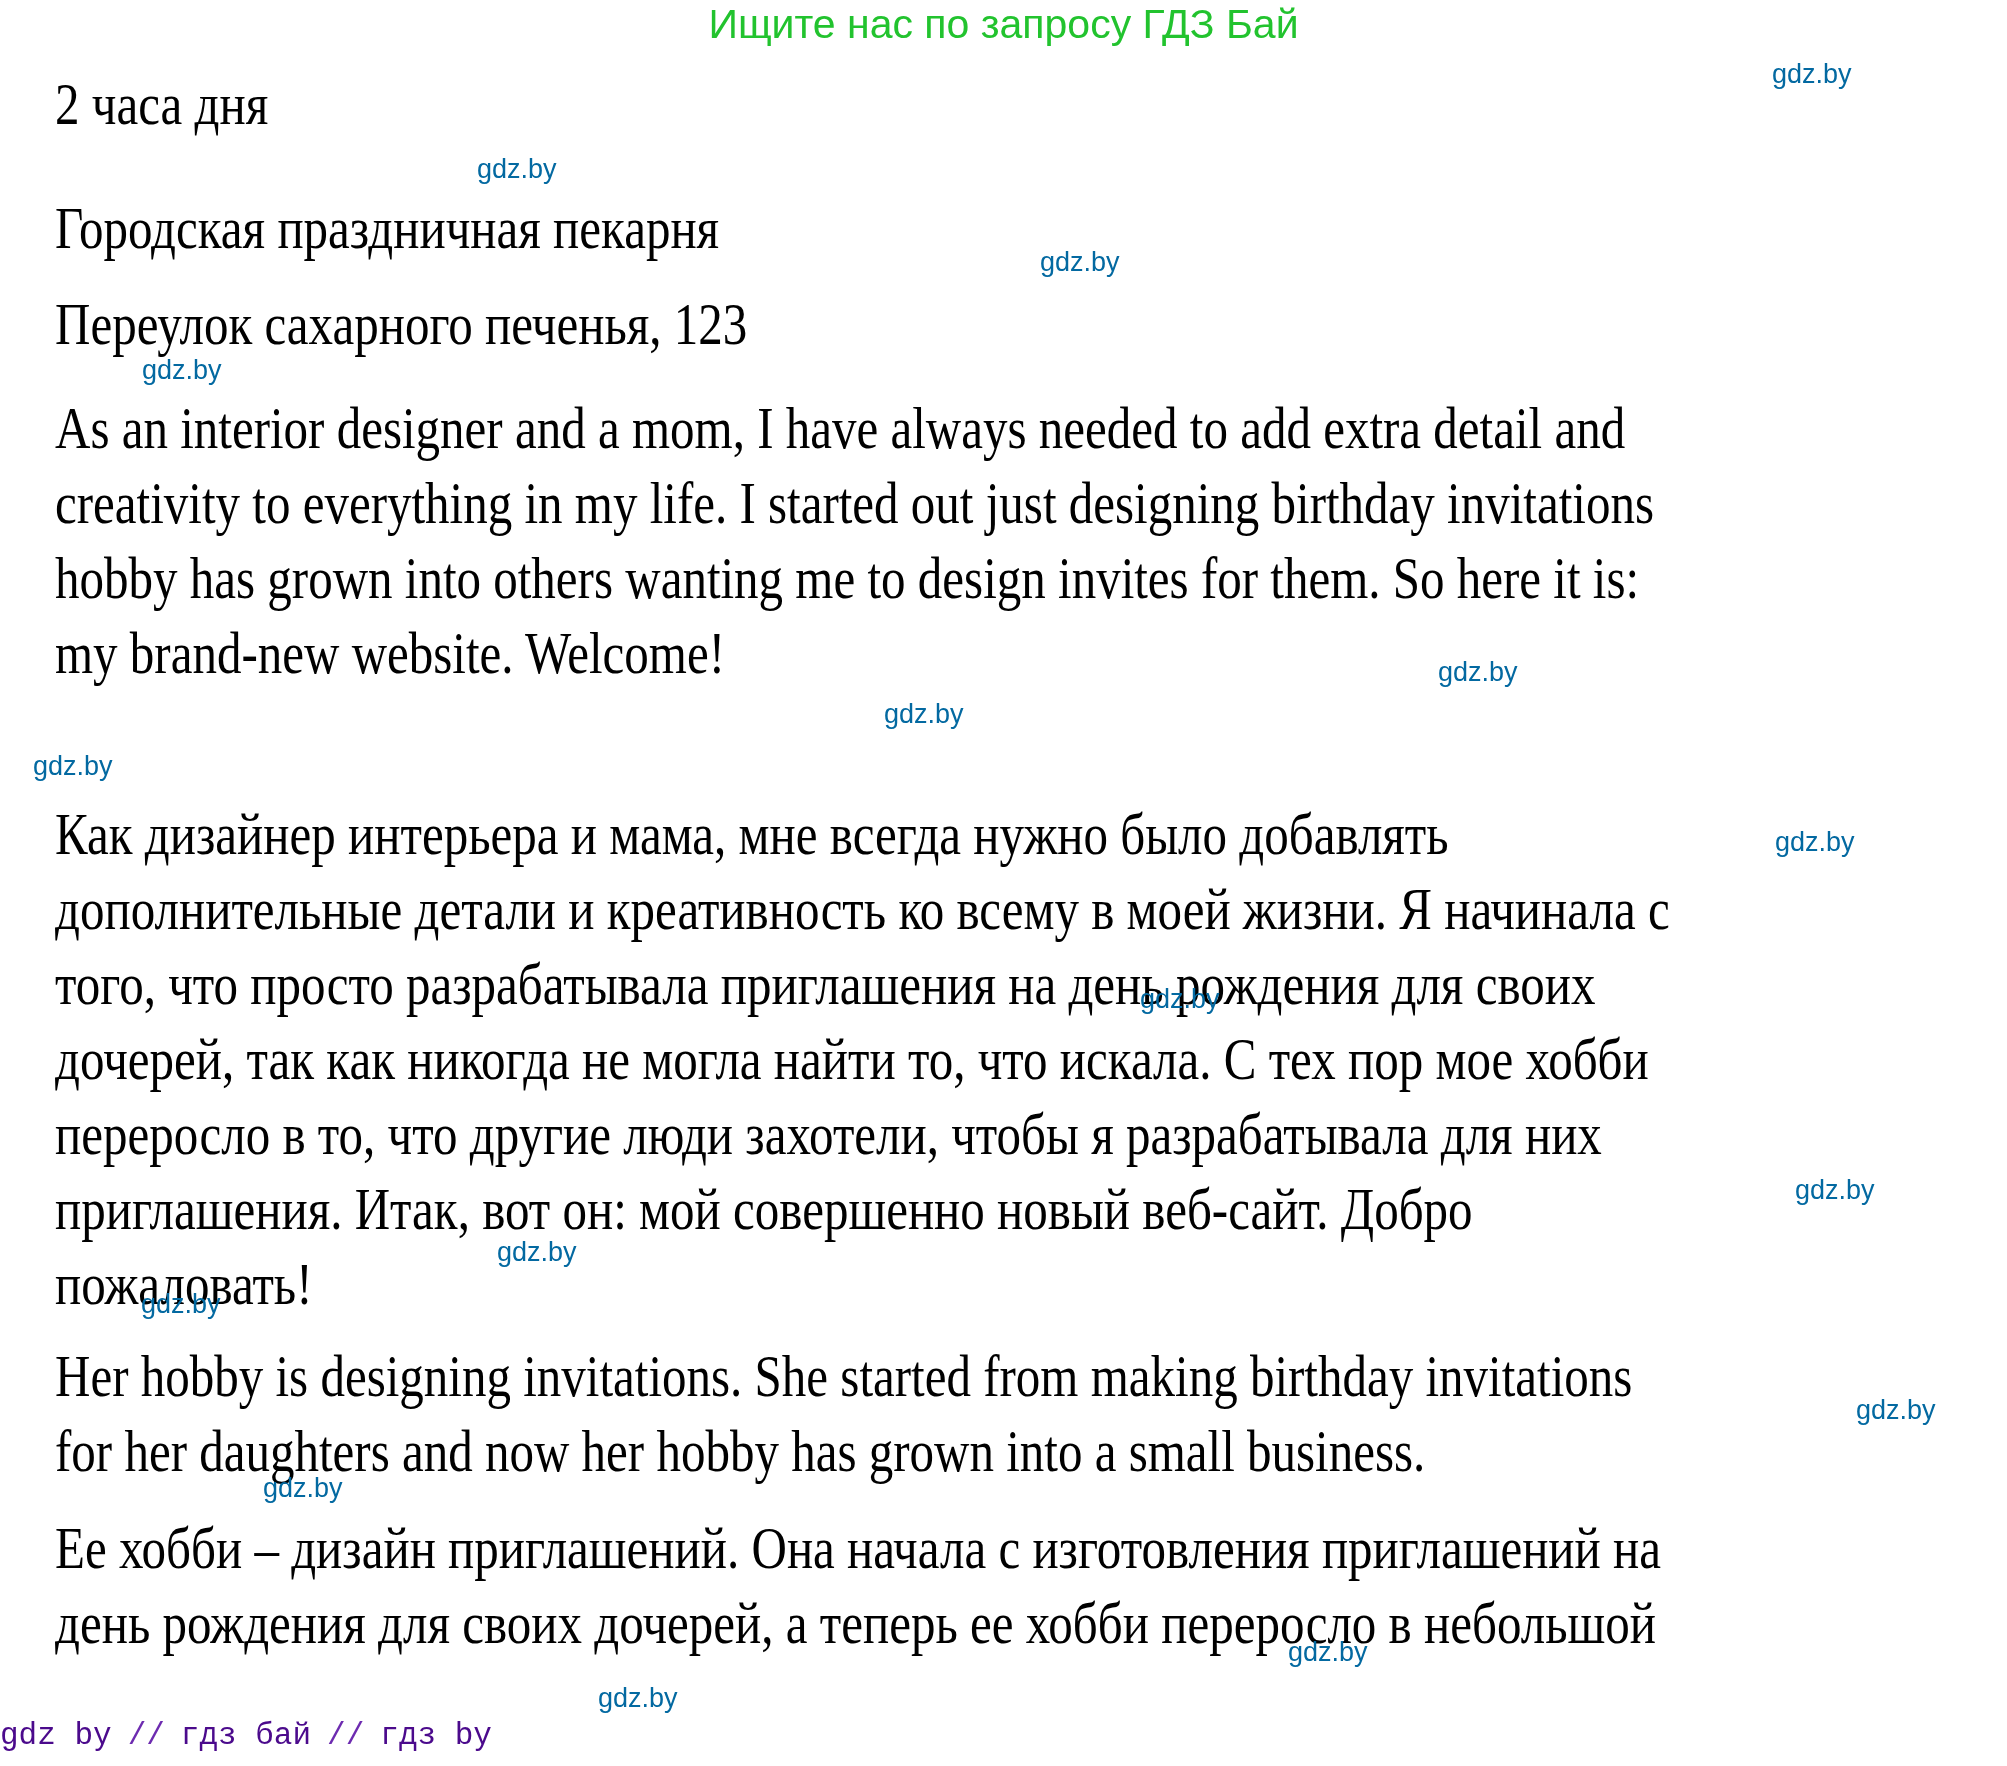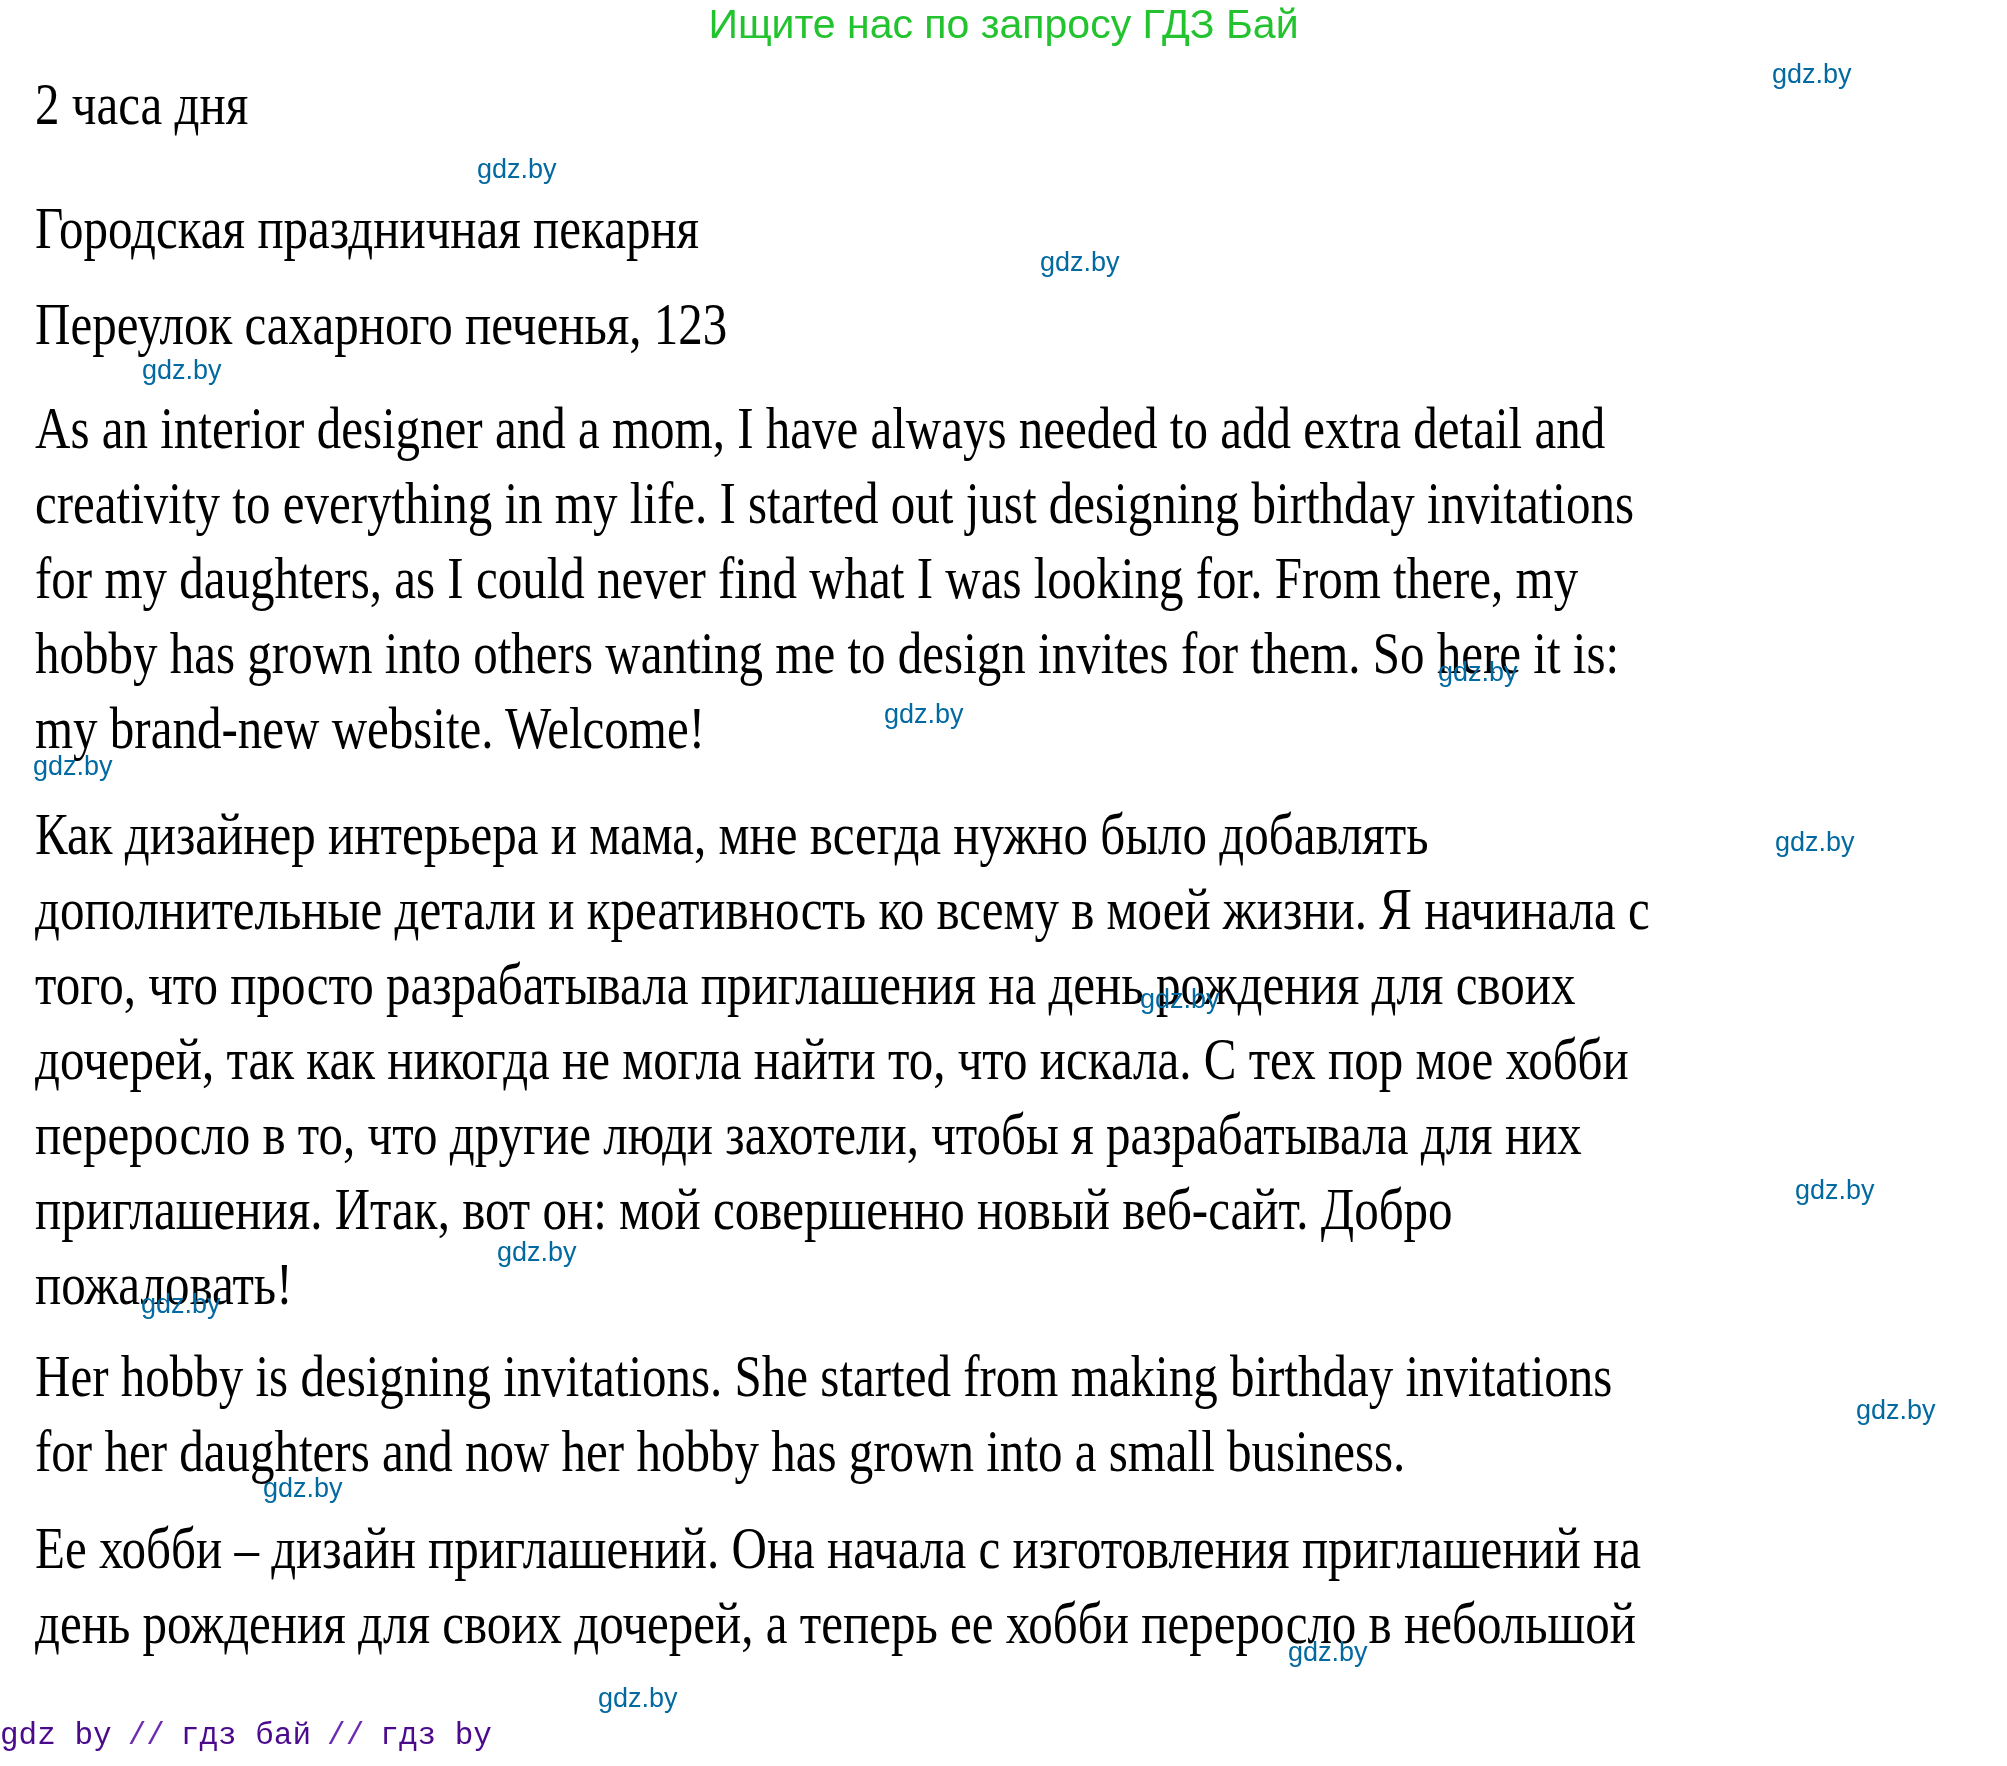--- a/index.html
+++ b/index.html
@@ -29,20 +29,21 @@
     white-space: nowrap;
     line-height: 1.1;
   }
   .block { position: absolute; left: 35px; }
   .text-line {
     display: block;
     height: 75px;
     white-space: nowrap;
     font-size: 49px;
     line-height: 75px;
+    margin-left: 20px;
   }
   .text-line > span {
     display: inline-block;
     transform: scaleY(1.22);
     transform-origin: left center;
   }
   .footer {
     position: absolute;
     top: 1718px; left: 0;
     width: 100%;
@@ -66,21 +67,20 @@
   <div class="text-line"><span>Городская праздничная пекарня</span></div>
 </div>
 
 <div class="block" style="top:286px">
   <div class="text-line"><span>Переулок сахарного печенья, 123</span></div>
 </div>
 
 <div class="block" style="top:390px">
     <div class="text-line"><span>As an interior designer and a mom, I have always needed to add extra detail and</span></div>
     <div class="text-line"><span>creativity to everything in my life. I started out just designing birthday invitations</span></div>
-    <div class="text-line"><span>for my daughters, as I could never find what I was looking for. From there, my</span></div>
     <div class="text-line"><span>hobby has grown into others wanting me to design invites for them. So here it is:</span></div>
     <div class="text-line"><span>my brand-new website. Welcome!</span></div>
   </div>
 
 <div class="block" style="top:796px">
     <div class="text-line"><span>Как дизайнер интерьера и мама, мне всегда нужно было добавлять</span></div>
     <div class="text-line"><span>дополнительные детали и креативность ко всему в моей жизни. Я начинала с</span></div>
     <div class="text-line"><span>того, что просто разрабатывала приглашения на день рождения для своих</span></div>
     <div class="text-line"><span>дочерей, так как никогда не могла найти то, что искала. С тех пор мое хобби</span></div>
     <div class="text-line"><span>переросло в то, что другие люди захотели, чтобы я разрабатывала для них</span></div>

